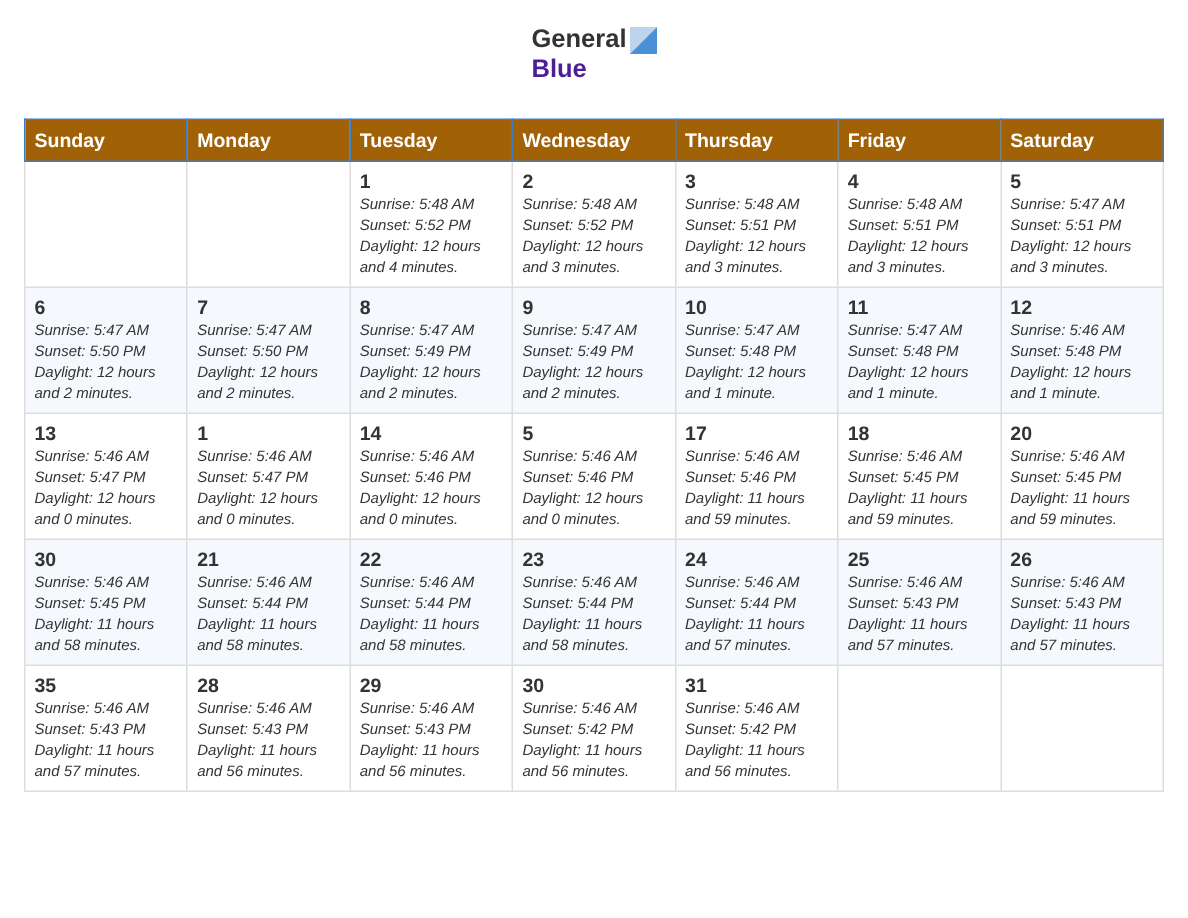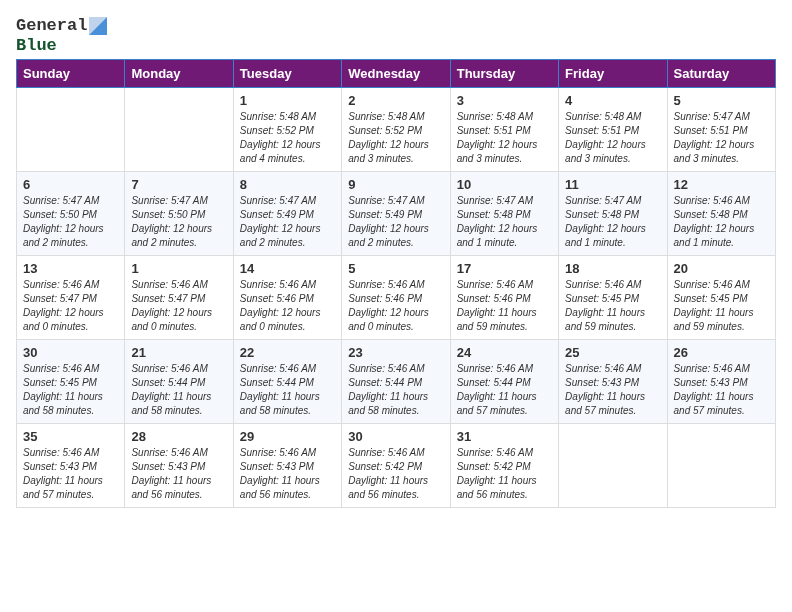--- a/index.html
+++ b/index.html
@@ -6,23 +6,22 @@
     body {
       font-family: Arial, sans-serif;
       background: #fff;
       width: 792px;
       min-height: 612px;
       padding: 16px;
     }
     .header {
       display: flex;
       align-items: flex-start;
-      justify-content: flex-start;
-      margin-bottom: 4px;
-      font-family: Liberation Mono, monospace;
+      justify-content: center;
+      margin-bottom: 24px;
     }
     .logo {
       display: flex;
       align-items: center;
       gap: 4px;
     }
     .title-block {
       text-align: right;
     }
     .month-title {
@@ -35,21 +34,21 @@
       font-size: 16px;
       color: #333;
       font-weight: bold;
     }
     .calendar {
       width: 100%;
       border-collapse: collapse;
       border: 1px solid #ccc;
     }
     .calendar th {
-      background-color: #701a75;
+      background-color: #a16207;
       color: #fff;
       font-size: 13px;
       font-weight: bold;
       padding: 6px 6px;
       text-align: left;
       border: 1px solid #3a7fc9;
       margin-left: 48px;
     }
     .calendar td {
       vertical-align: top;
@@ -86,21 +85,21 @@
 </head>
 <body>
 
 <div class="header">
   <div class="logo">
   <div style="display:flex;flex-direction:column;line-height:1.15">
     <span style="font-size:17px;font-weight:bold;color:#333;">General<svg style="display:inline;vertical-align:middle;margin-left:2px" width="18" height="18" viewBox="0 0 18 18">
             <polygon points="0,18 18,18 18,0" fill="#4a90d9"></polygon>
             <polygon points="0,0 0,18 18,0" fill="#2a70c0" opacity="0.3"></polygon>
           </svg></span>
-    <span style="font-size:17px;font-weight:bold;color:#14532d;">Blue</span>
+    <span style="font-size:17px;font-weight:bold;color:#4c1d95;">Blue</span>
   </div>
 </div>
   <div class="title-block">
     <div class="month-title"></div>
     <div class="subtitle"></div>
   </div>
 </div>
 
 <table class="calendar">
   <thead>

